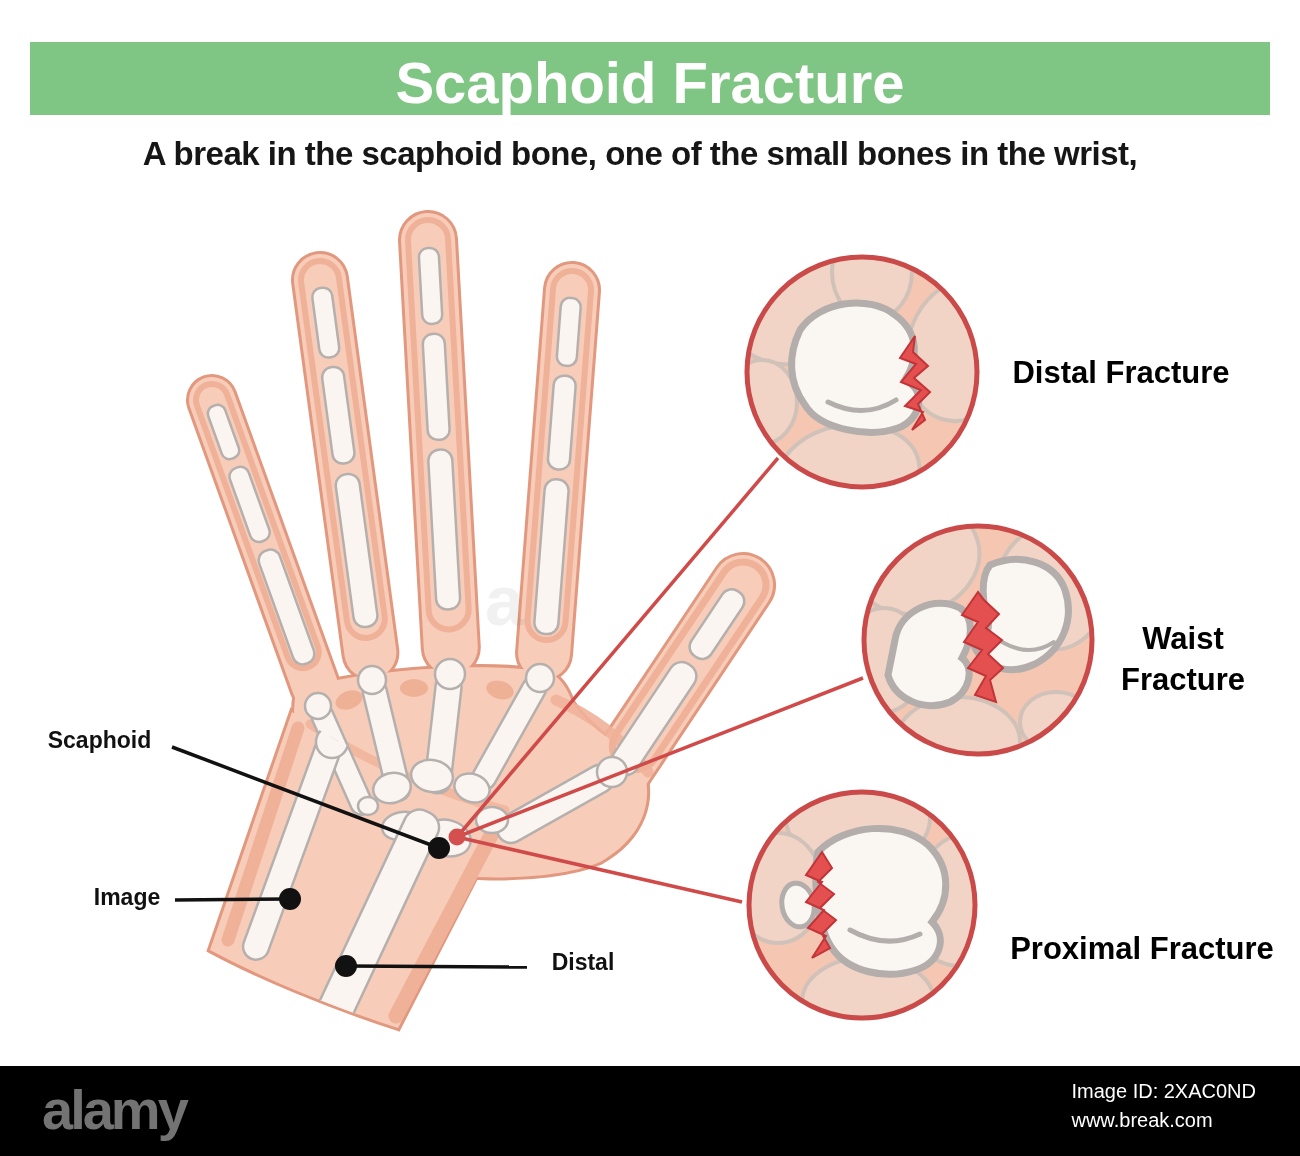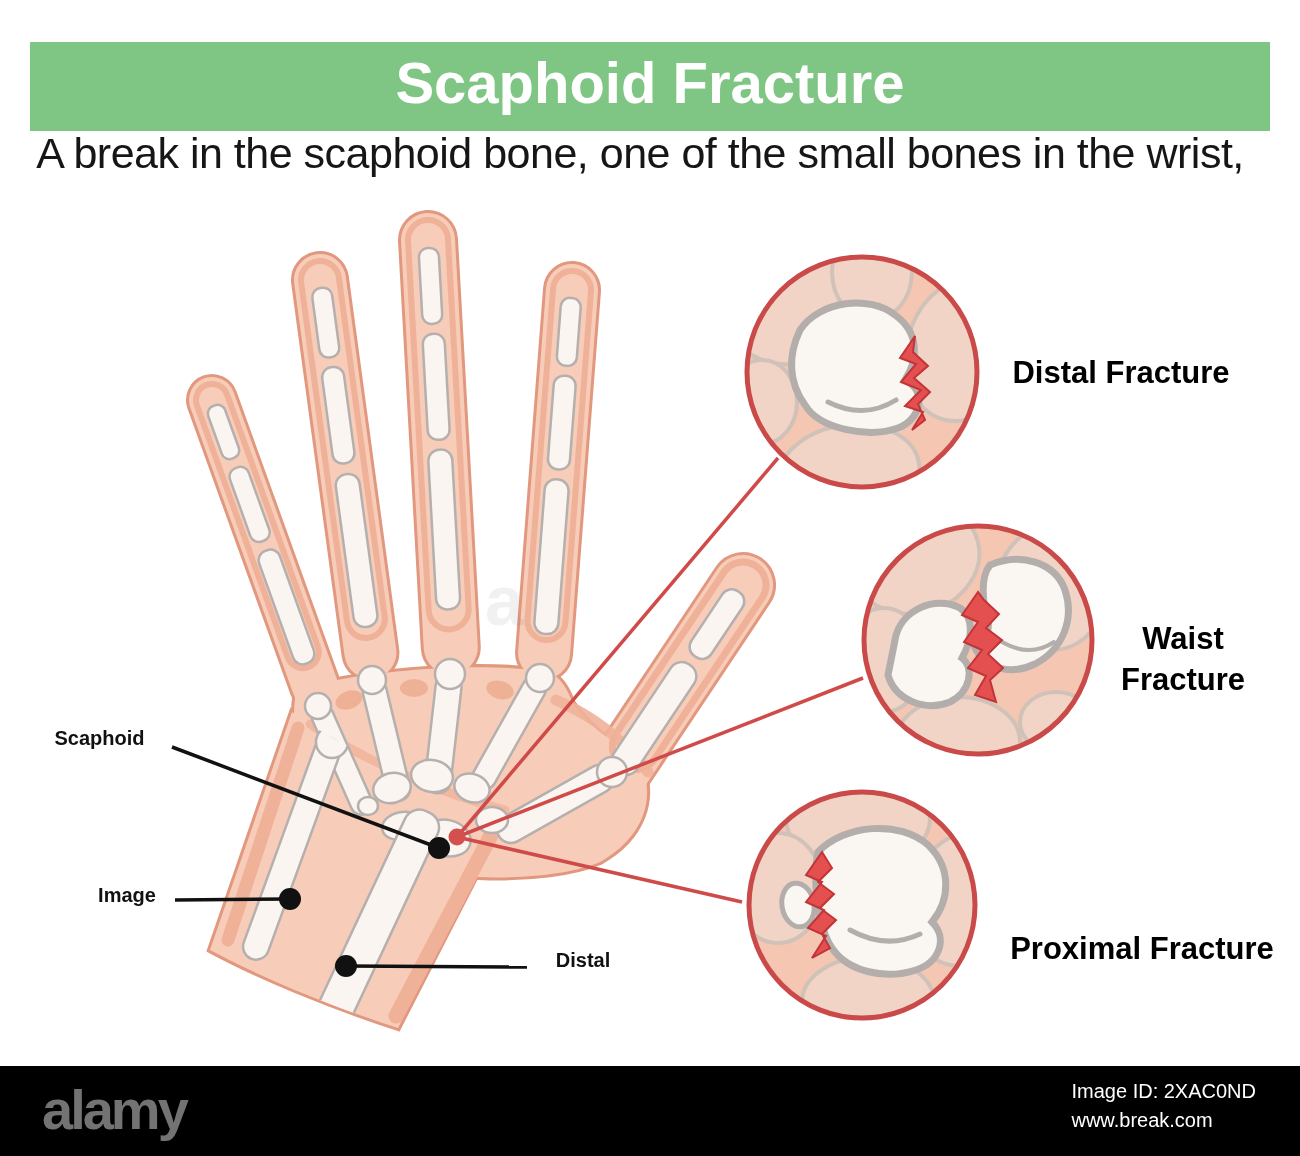--- a/index.html
+++ b/index.html
@@ -3,35 +3,35 @@
 <meta charset="utf-8">
 <style>
   html,body{margin:0;padding:0;}
   body{
     width:1300px;height:1156px;position:relative;overflow:hidden;
     background:#ffffff;font-family:"Liberation Sans",sans-serif;
   }
   .abs{position:absolute;}
   
   .title-bar{
-    left:30px;top:42px;width:1240px;height:89px;
+    left:30px;top:42px;width:1240px;height:73px;
     background:#7fc584;text-align:center;
   }
   .title-bar h1{
     margin:0;line-height:82px;font-size:58px;font-weight:700;color:#ffffff;
     letter-spacing:0px;
   }
   .description{
     left:0;top:130px;width:1280px;text-align:center;
-    font-size:43px;line-height:47px;font-weight:400;color:#161616;
+    font-size:33px;line-height:47px;font-weight:700;color:#161616;
     letter-spacing:-0.5px;
   }
   
   .bone-label{
-    font-size:20px;font-weight:700;color:#111111;text-align:center;
+    font-size:23px;font-weight:700;color:#111111;text-align:center;
   }
   .lbl-scaphoid{left:22px;top:727px;width:155px;}
   .lbl-ulna{left:57px;top:884px;width:140px;}
   .lbl-radius{left:513px;top:949px;width:140px;}
   .inset-label{
     font-size:31px;font-weight:700;color:#000000;text-align:center;line-height:41px;
   }
   .lbl-distal{left:981px;top:352px;width:280px;}
   .lbl-waist{left:1098px;top:618px;width:170px;}
   .lbl-proximal{left:992px;top:928px;width:300px;}

